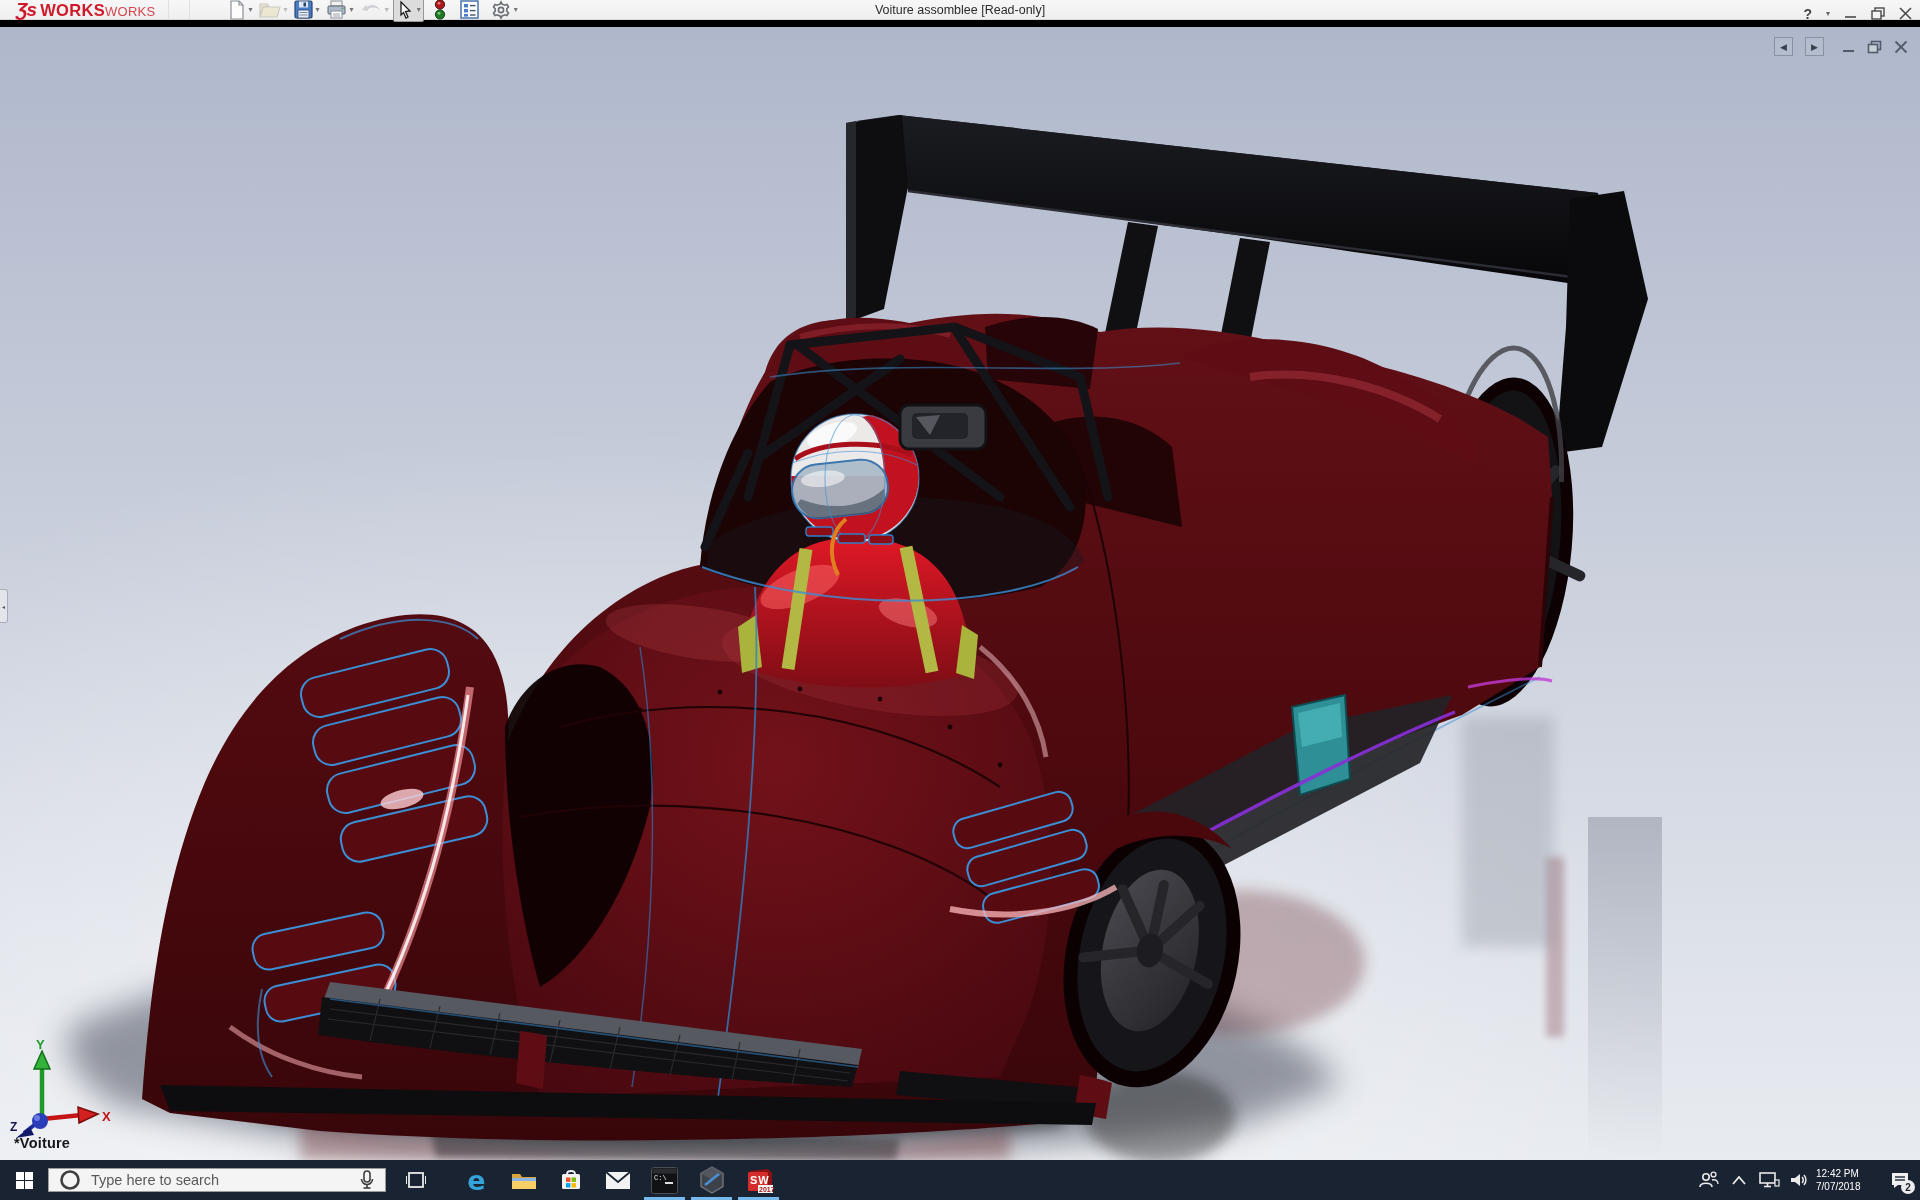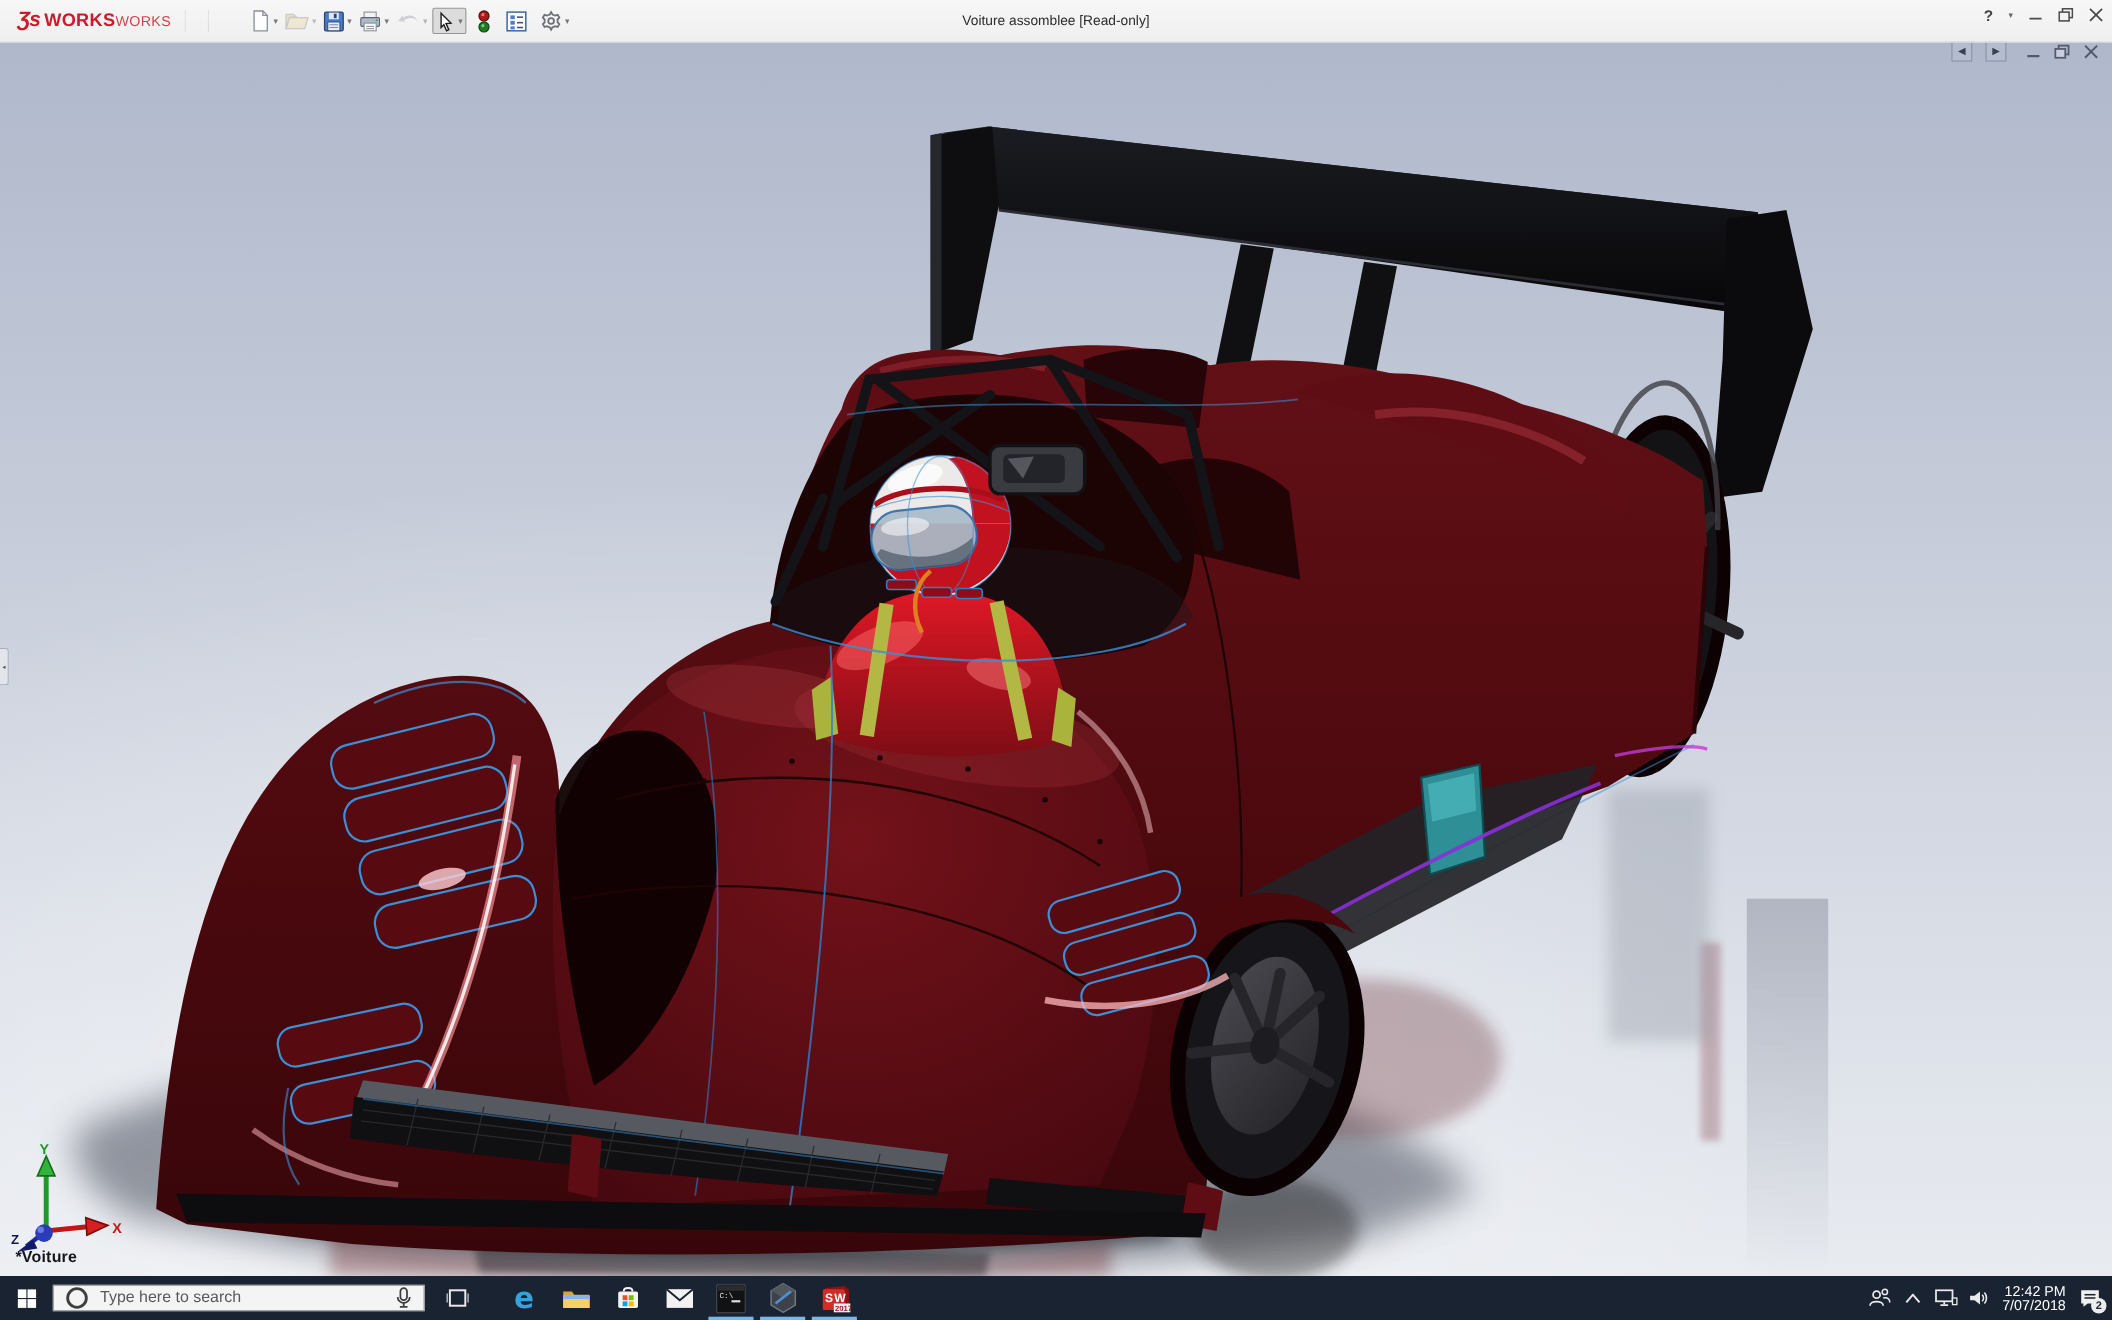--- a/index.html
+++ b/index.html
@@ -1,18 +1,18 @@
 <!DOCTYPE html>
 <html><head>
 <meta charset="utf-8">
 <style>
   * { margin:0; padding:0; box-sizing:border-box; }
   html,body { width:1920px; height:1200px; overflow:hidden; background:#000;
     font-family:"Liberation Sans","DejaVu Sans",sans-serif; }
-  .titlebar { position:absolute; top:0; left:0; width:1920px; height:39px;
+  .titlebar { position:absolute; top:0; left:0; width:1920px; height:20px;
     background:linear-gradient(#f7f7f7,#efefef); border-bottom:1px solid #d8d8d8;
     display:flex; align-items:center; z-index:30; }
   .brand { display:flex; align-items:baseline; padding:0 6px 0 16px; }
   .brand .mark { color:#cf1a2b; font-weight:bold; font-style:italic; font-size:19px; letter-spacing:-1px; margin-right:4px; }
   .brand .b { color:#cf1a2b; font-weight:700; font-size:16.5px; letter-spacing:.3px; }
   .brand .l { color:#d4454f; font-weight:400; font-size:13px; letter-spacing:.3px; }
   .flyout { width:20px; height:20px; display:flex; align-items:center; justify-content:center; margin:0 8px 0 6px; border-left:1px solid #e0e0e0; border-right:1px solid #e0e0e0; padding:0 10px; }
   .tb-icons { display:flex; align-items:center; gap:2px; margin-left:28px; }
   .tb-item { display:flex; align-items:center; height:24px; padding:0 2px; }
   .tb-item .caret { font-size:8px; color:#777; margin-left:3px; }
@@ -30,21 +30,21 @@
   .triad { position:absolute; left:8px; top:1008px; z-index:6; }
   .taskbar { position:absolute; top:1160px; left:0; width:1920px; height:40px; background:#1a2332; display:flex; align-items:center; z-index:40; }
   .start { width:48px; height:40px; display:flex; align-items:center; justify-content:center; }
   .searchbox { width:338px; height:24px; background:#f4f4f4; border:1px solid #9b9b9b; display:flex; align-items:center; padding:0 10px; gap:10px; }
   .searchbox input { flex:1; border:none; outline:none; background:transparent; font-size:14.5px; color:#444; font-family:"Liberation Sans",sans-serif; }
   .searchbox input::placeholder { color:#595959; opacity:1; }
   .tb-app { width:47px; height:40px; display:flex; align-items:center; justify-content:center; position:relative; }
   .tb-app .ind { position:absolute; bottom:0; left:3px; right:3px; height:3.5px; background:#76b9ed; }
   .tray { margin-left:auto; display:flex; align-items:center; height:40px; }
   .tray-ic { width:30px; height:40px; display:flex; align-items:center; justify-content:center; }
-  .clock { width:66px; text-align:right; color:#fff; font-size:13px; line-height:13px; padding:0 2px; }
+  .clock { width:66px; text-align:left; color:#fff; font-size:10px; line-height:13px; padding:0 2px; }
   .action { width:40px; height:40px; display:flex; align-items:center; justify-content:center; position:relative; }
   .action .badge { position:absolute; right:5px; bottom:6px; min-width:14px; height:14px; border-radius:8px; background:#ececec; color:#1a2332; font-size:10px; font-weight:700; display:flex; align-items:center; justify-content:center; }
   .edge-e { color:#35a2da; font-size:27px; font-weight:700; font-family:"DejaVu Sans",sans-serif; line-height:1; }
 </style>
 </head>
 <body>
 
 <div class="titlebar">
   <div class="brand">
     <span class="mark">Ʒs</span>

